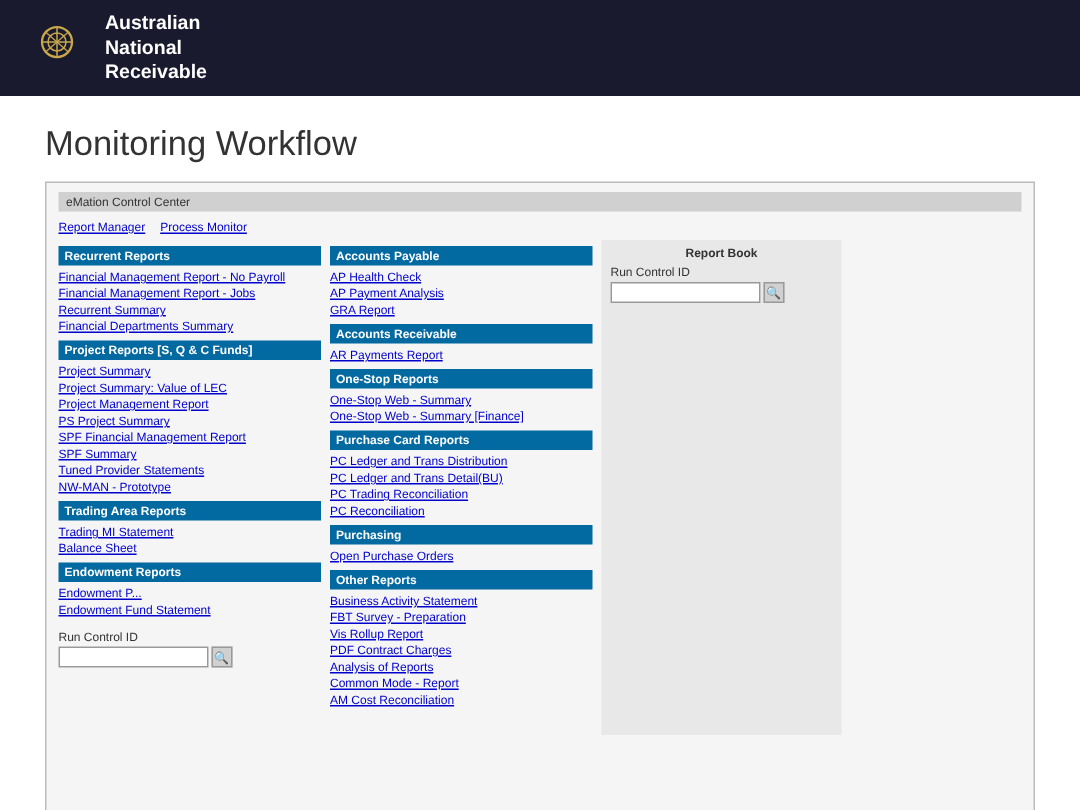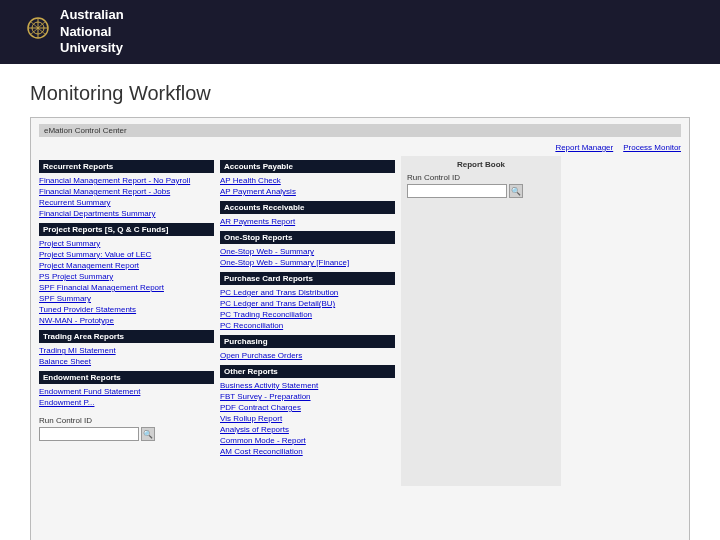--- a/index.html
+++ b/index.html
@@ -16,39 +16,40 @@
       background: #1a1a2e;
       height: 64px;
       display: flex;
       align-items: center;
       padding: 0 16px;
       gap: 12px;
     }
     #logo-area {
       display: flex;
       align-items: center;
+      gap: 10px;
     }
     #logo-icon {
       width: 44px;
       height: 44px;
       flex-shrink: 0;
     }
     #header-title {
       color: #fff;
       font-size: 13px;
       font-weight: bold;
       line-height: 1.3;
     }
 
     
     #main {
       padding: 18px 30px 10px 30px;
     }
     #page-title {
-      font-size: 20px;
+      font-size: 23px;
       font-weight: 300;
       color: #333;
       margin-bottom: 12px;
     }
 
     
     #content-panel {
       border: 1px solid #bbb;
       background: #f5f5f5;
       padding: 6px 8px;
@@ -61,21 +62,20 @@
     #panel-title-bar {
       background: #d0d0d0;
       padding: 2px 5px;
       font-size: 8px;
       margin-bottom: 6px;
       color: #333;
     }
 
     #panel-nav {
       display: flex;
-      justify-content: flex-end;
       gap: 10px;
       font-size: 8px;
       margin-bottom: 4px;
     }
     #panel-nav span {
       color: #0000cc;
       text-decoration: underline;
     }
 
     #panel-columns {
@@ -93,21 +93,21 @@
       flex-shrink: 0;
     }
     .col-right {
       width: 160px;
       flex-shrink: 0;
       background: #e8e8e8;
       padding: 4px 6px;
     }
 
     .section-header {
-      background: #0f172a;
+      background: #0369a1;
       color: #fff;
       font-size: 8px;
       font-weight: bold;
       padding: 2px 4px;
       margin: 4px 0 2px 0;
     }
 
     .report-link {
       color: #0000cc;
       text-decoration: underline;
@@ -189,21 +189,21 @@
       <circle cx="22" cy="18" r="10" fill="none" stroke="#c8a84b" stroke-width="1.5"></circle>
       <circle cx="22" cy="18" r="6" fill="none" stroke="#c8a84b" stroke-width="1"></circle>
       <line x1="22" y1="8" x2="22" y2="28" stroke="#c8a84b" stroke-width="1"></line>
       <line x1="12" y1="18" x2="32" y2="18" stroke="#c8a84b" stroke-width="1"></line>
       <line x1="14" y1="11" x2="30" y2="25" stroke="#c8a84b" stroke-width="0.8"></line>
       <line x1="30" y1="11" x2="14" y2="25" stroke="#c8a84b" stroke-width="0.8"></line>
     </svg>
     <div id="header-title">
       <span>Australian</span><br>
       <span>National</span><br>
-      <span>University</span>
+      <span>Receivable</span>
     </div>
   </div>
 </div>
 
 <div id="main">
   <div id="page-title">Monitoring Workflow</div>
 
   <div id="content-panel">
     <div id="panel-title-bar">eMation Control Center</div>
     <div id="panel-nav">
@@ -228,58 +228,59 @@
         <a class="report-link">SPF Financial Management Report</a>
         <a class="report-link">SPF Summary</a>
         <a class="report-link">Tuned Provider Statements</a>
         <a class="report-link">NW-MAN - Prototype</a>
 
         <div class="section-header">Trading Area Reports</div>
         <a class="report-link">Trading MI Statement</a>
         <a class="report-link">Balance Sheet</a>
 
         <div class="section-header">Endowment Reports</div>
+        <a class="report-link">Endowment P...</a>
         <a class="report-link">Endowment Fund Statement</a>
-        <a class="report-link">Endowment P...</a>
 
         <div class="run-control-section">
           <div class="run-control-label">Run Control ID</div>
           <div class="run-control-input">
             <input type="text" style="">
             <div class="search-icon-btn">🔍</div>
           </div>
         </div>
       </div>
 
       <div class="col-middle">
         <div class="section-header">Accounts Payable</div>
         <a class="report-link">AP Health Check</a>
         <a class="report-link">AP Payment Analysis</a>
+        <a class="report-link">GRA Report</a>
 
         <div class="section-header">Accounts Receivable</div>
         <a class="report-link">AR Payments Report</a>
 
         <div class="section-header">One-Stop Reports</div>
         <a class="report-link">One-Stop Web - Summary</a>
         <a class="report-link">One-Stop Web - Summary [Finance]</a>
 
         <div class="section-header">Purchase Card Reports</div>
         <a class="report-link">PC Ledger and Trans Distribution</a>
         <a class="report-link">PC Ledger and Trans Detail(BU)</a>
         <a class="report-link">PC Trading Reconciliation</a>
         <a class="report-link">PC Reconciliation</a>
 
         <div class="section-header">Purchasing</div>
         <a class="report-link">Open Purchase Orders</a>
 
         <div class="section-header">Other Reports</div>
         <a class="report-link">Business Activity Statement</a>
         <a class="report-link">FBT Survey - Preparation</a>
+        <a class="report-link">Vis Rollup Report</a>
         <a class="report-link">PDF Contract Charges</a>
-        <a class="report-link">Vis Rollup Report</a>
         <a class="report-link">Analysis of Reports</a>
         <a class="report-link">Common Mode - Report</a>
         <a class="report-link">AM Cost Reconciliation</a>
       </div>
 
       <div class="col-right">
         <div class="report-book-label">Report Book</div>
         <div class="run-control-label">Run Control ID</div>
         <div class="run-control-input">
           <input type="text" style="">

